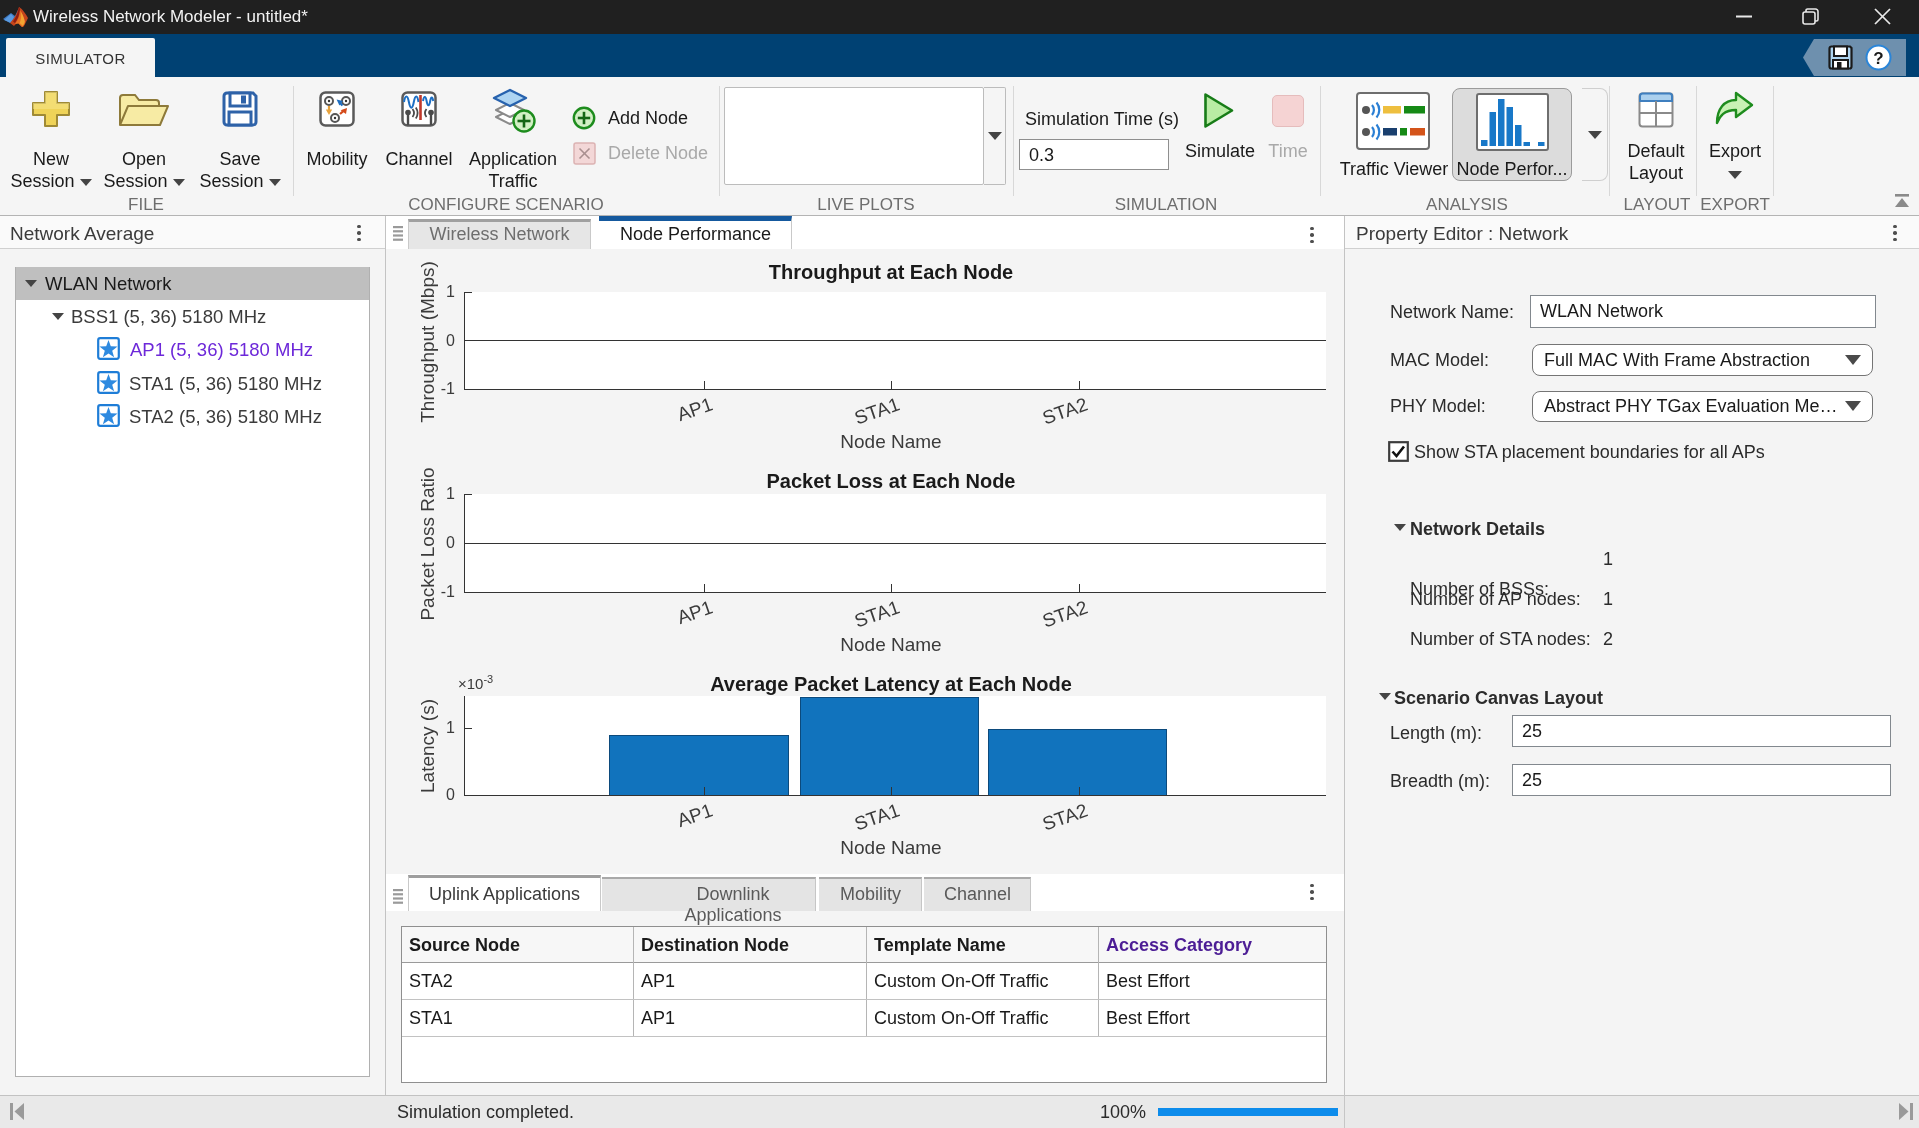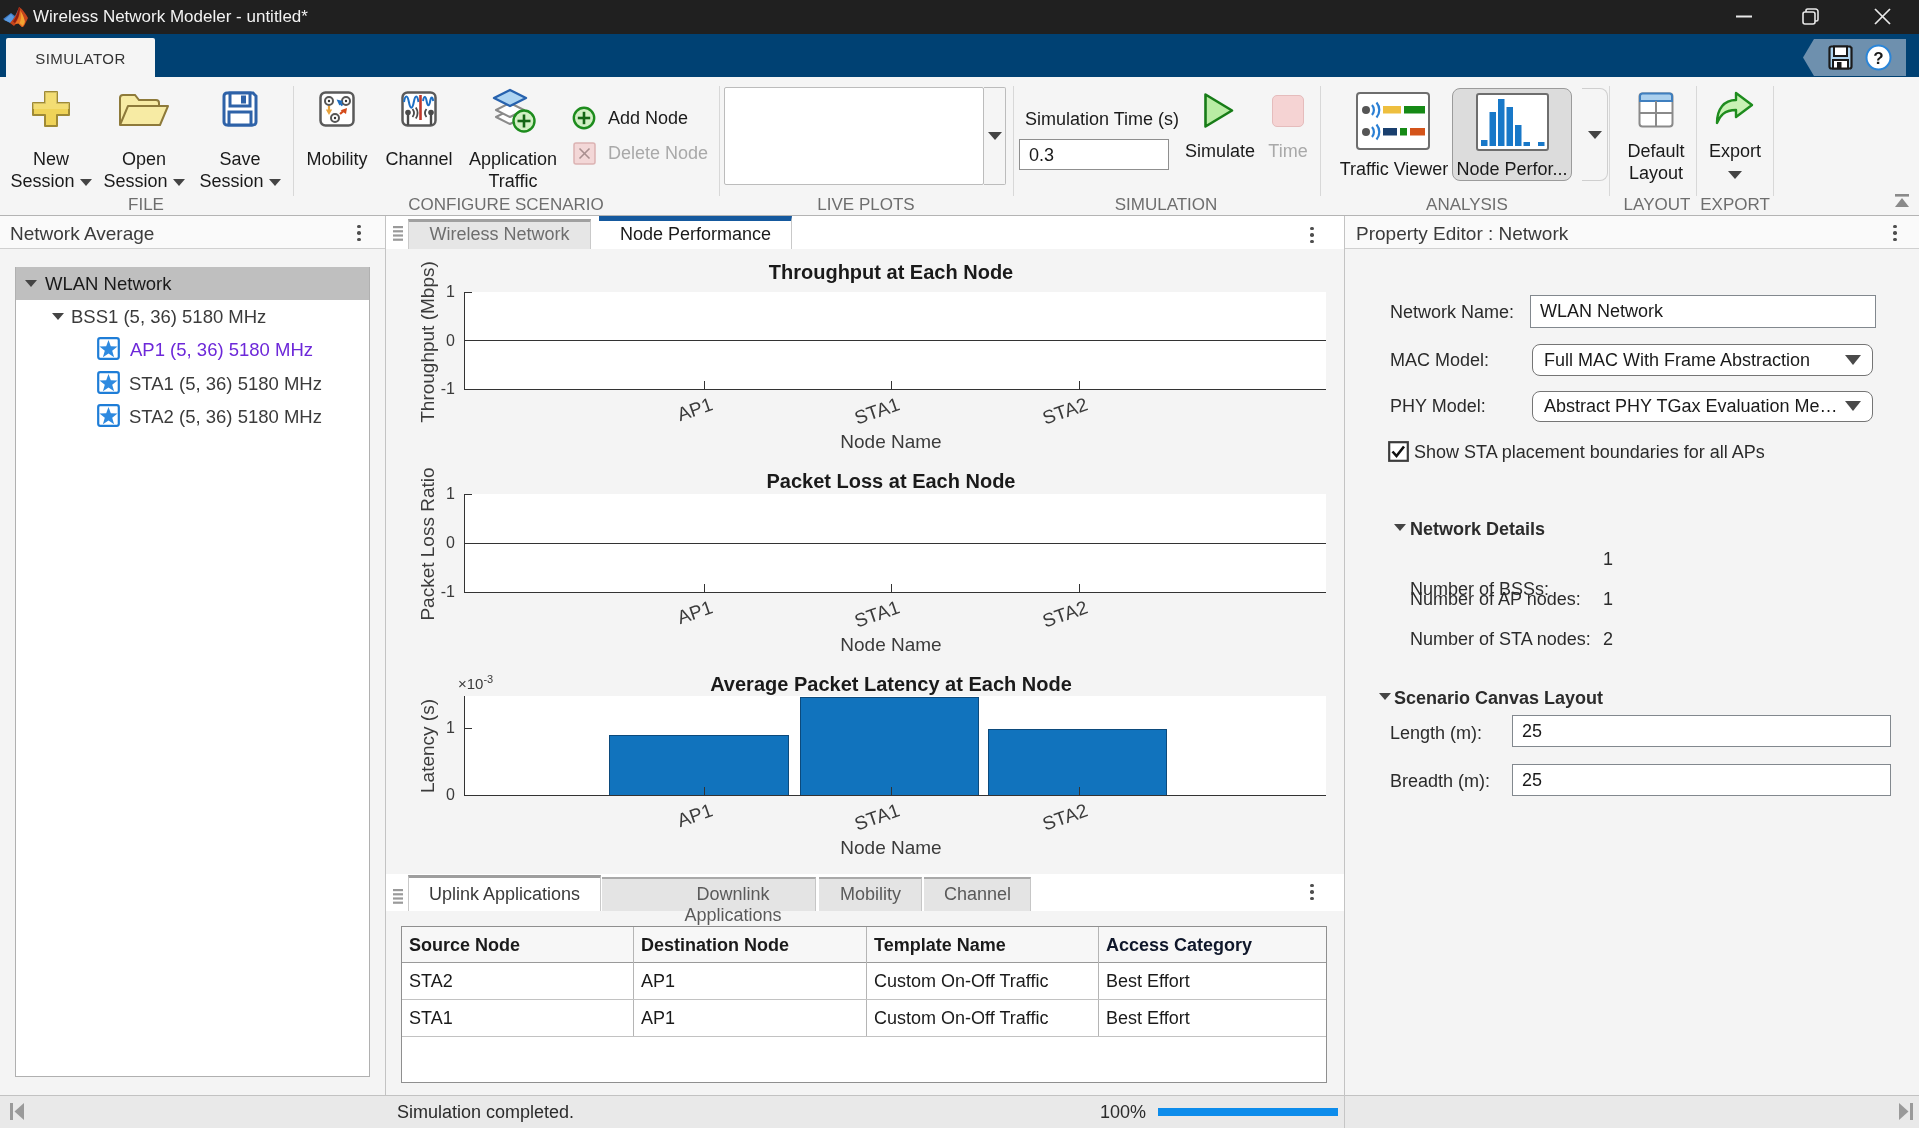--- a/index.html
+++ b/index.html
@@ -378,21 +378,21 @@
 <div class="abs" id="apptable"></div>
 <div class="abs" style="left:402px; top:927px; width:924px; height:36px; background:#f7f7f7; border-bottom:1px solid #9a9a9a;"></div>
 <div class="abs" style="left:633px; top:927px; width:1px; height:110px; background:#b5b5b5;"></div>
 <div class="abs" style="left:866px; top:927px; width:1px; height:110px; background:#b5b5b5;"></div>
 <div class="abs" style="left:1098px; top:927px; width:1px; height:110px; background:#b5b5b5;"></div>
 <div class="abs" style="left:402px; top:999px; width:924px; height:1px; background:#c2c2c2;"></div>
 <div class="abs" style="left:402px; top:1036px; width:924px; height:1px; background:#c2c2c2;"></div>
 <div class="abs" style="left:409px; top:935px; font-size:18px; font-weight:bold; color:#1a1a1a;">Source Node</div>
 <div class="abs" style="left:641px; top:935px; font-size:18px; font-weight:bold; color:#1a1a1a;text-align:center;">Destination Node</div>
 <div class="abs" style="left:874px; top:935px; font-size:18px; font-weight:bold; color:#1a1a1a;">Template Name</div>
-<div class="abs" style="left:1106px; top:935px; font-size:18px; font-weight:bold; color:#0f172a;text-align:right;">Access Category</div>
+<div class="abs" style="left:1106px; top:935px; font-size:18px; font-weight:bold; color:#4c1d95;text-align:right;">Access Category</div>
 <div class="abs" style="left:409px; top:971px; font-size:18px; color:#1a1a1a;">STA2</div>
 <div class="abs" style="left:641px; top:971px; font-size:18px; color:#1a1a1a;">AP1</div>
 <div class="abs" style="left:874px; top:971px; font-size:18px; color:#1a1a1a;">Custom On-Off Traffic</div>
 <div class="abs" style="left:1106px; top:971px; font-size:18px; color:#1a1a1a;">Best Effort</div>
 <div class="abs" style="left:409px; top:1008px; font-size:18px; color:#1a1a1a;">STA1</div>
 <div class="abs" style="left:641px; top:1008px; font-size:18px; color:#1a1a1a;">AP1</div>
 <div class="abs" style="left:874px; top:1008px; font-size:18px; color:#1a1a1a;">Custom On-Off Traffic</div>
 <div class="abs" style="left:1106px; top:1008px; font-size:18px; color:#1a1a1a;">Best Effort</div>
 
 <div class="abs" id="rightpanel"></div>

